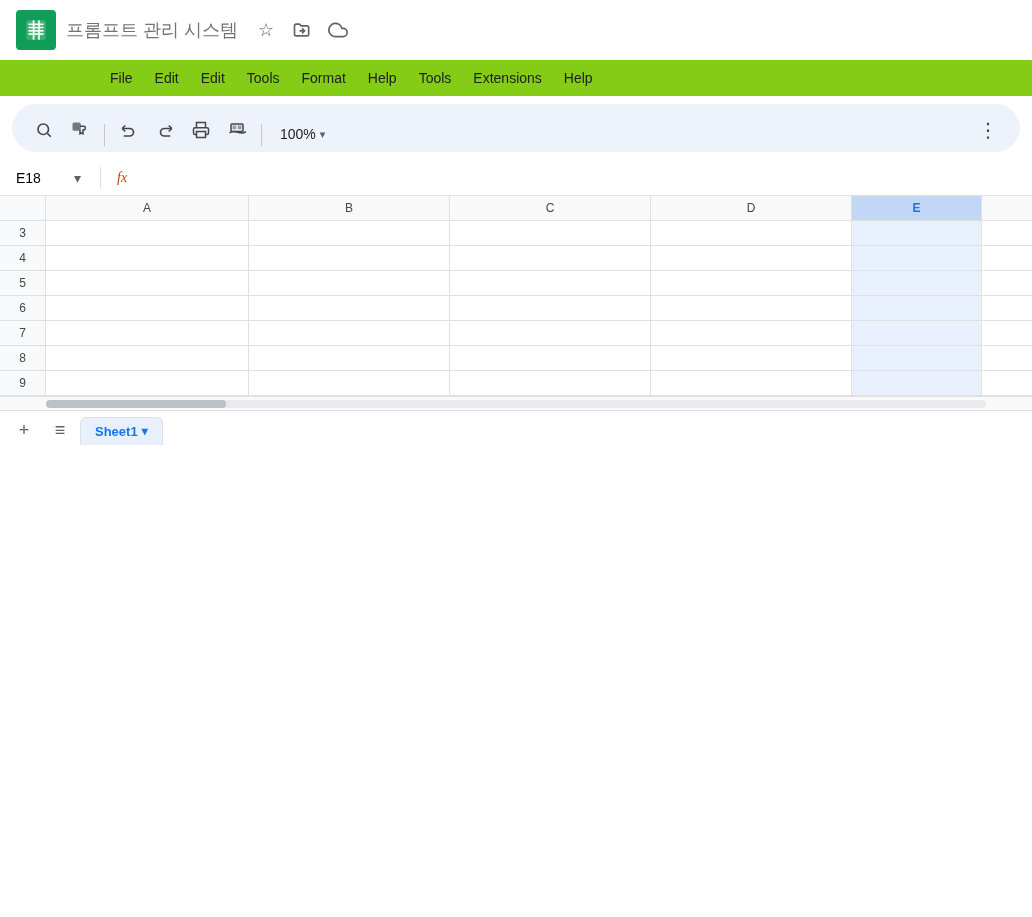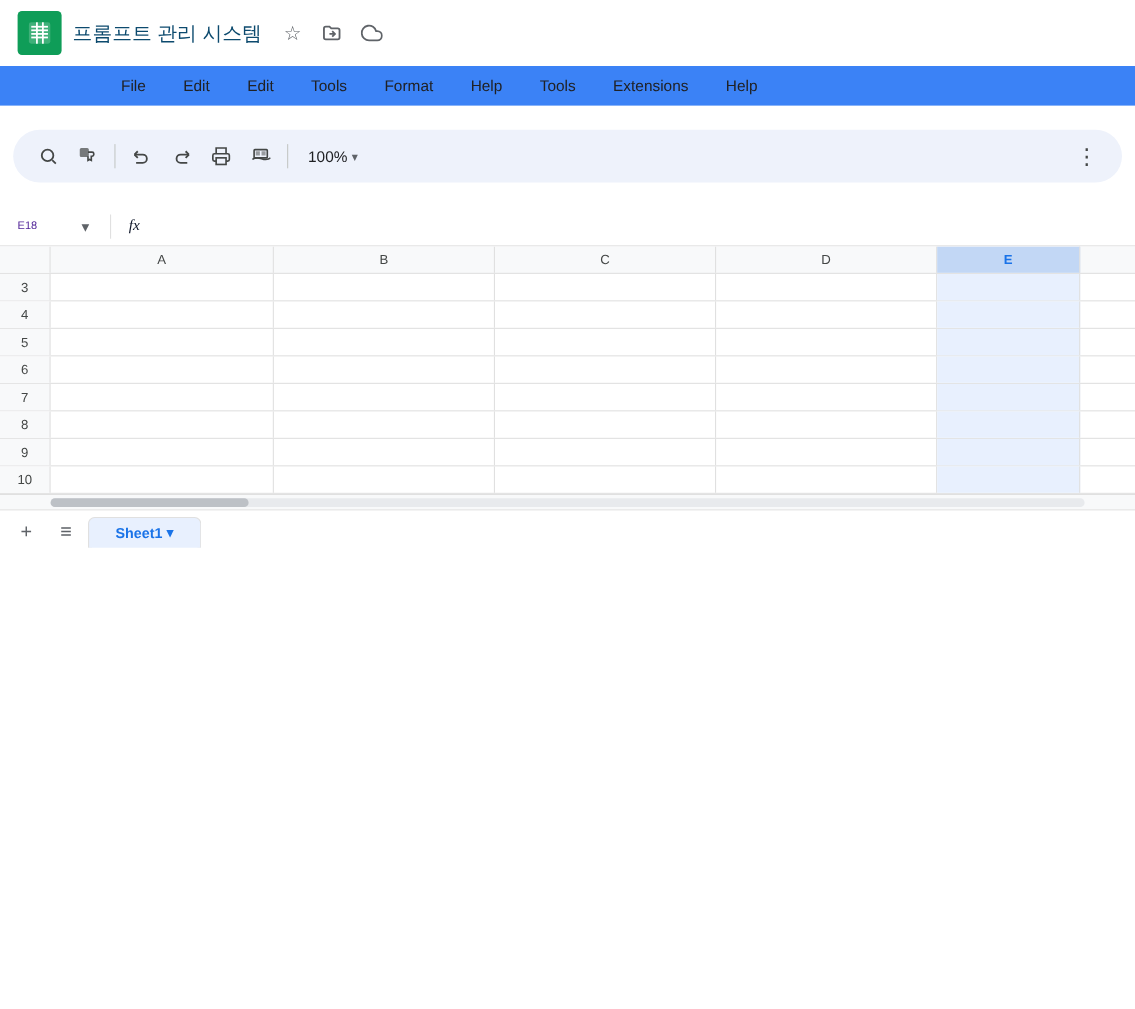--- a/index.html
+++ b/index.html
@@ -17,63 +17,63 @@
     .app-icon {
       width: 40px; height: 40px;
       background: #0f9d58;
       border-radius: 4px;
       display: flex; align-items: center; justify-content: center;
       flex-shrink: 0;
     }
     .app-icon svg { width: 26px; height: 26px; }
     .title-text {
       font-size: 18px;
-      color: #0c4a6e;
+      color: #737373;
       font-weight: 400;
       white-space: nowrap;
     }
     .title-icons {
       display: flex; align-items: center; gap: 8px; margin-left: 4px;
     }
     .title-icon-btn {
       width: 28px; height: 28px;
       border: none; background: none; cursor: pointer;
       display: flex; align-items: center; justify-content: center;
       color: #5f6368; font-size: 18px;
       border-radius: 50%;
     }
 
     
     .menu-bar {
       display: flex;
       align-items: center;
       padding: 0 16px 0 100px;
-      background: #3b82f6;
+      background: #84cc16;
       height: 36px;
-      gap: 14px;
+      gap: 2px;
       text-align: center;
     }
     .menu-item {
       padding: 4px 10px;
       font-size: 14px;
       color: #202124;
       cursor: pointer;
       border-radius: 4px;
       white-space: nowrap;
     }
 
     
     .toolbar {
       display: flex;
-      align-items: center;
+      align-items: flex-end;
       padding: 6px 16px;
       background: #eef2fb;
       height: 48px;
       border-radius: 24px;
-      margin: 22px 12px;
+      margin: 8px 12px;
       gap: 4px;
     }
     .toolbar-btn {
       width: 32px; height: 32px;
       border: none; background: none; cursor: pointer;
       display: flex; align-items: center; justify-content: center;
       border-radius: 50%;
       color: #444746;
       font-size: 16px;
     }
@@ -110,35 +110,35 @@
       border-bottom: 1px solid #e0e0e0;
       gap: 8px;
     }
     .cell-ref {
       display: flex; align-items: center;
       gap: 2px;
       min-width: 80px;
     }
     .cell-ref-box {
       border: none;
-      font-size: 10px;
-      color: #4c1d95;
+      font-size: 14px;
+      color: #000000;
       width: 60px;
       outline: none;
       padding: 2px 4px;
     }
     .cell-ref-arrow {
       color: #5f6368; font-size: 14px; cursor: pointer;
     }
     .formula-divider {
       width: 1px; height: 22px;
       background: #e0e0e0;
     }
     .fx-label {
-      font-size: 14px; color: #0f172a;
+      font-size: 14px; color: #c2410c;
       font-style: italic; font-family: serif;
       padding: 0 8px;
     }
     .formula-input {
       flex: 1;
       border: none; outline: none;
       font-size: 14px; color: #202124;
     }
 
     
@@ -252,21 +252,21 @@
     .sheet-btn {
       width: 32px; height: 32px;
       border: none; background: none; cursor: pointer;
       display: flex; align-items: center; justify-content: center;
       border-radius: 50%;
       color: #5f6368;
       font-size: 18px;
     }
     .sheet-tab {
       display: flex; align-items: center; gap: 4px;
-      padding: 6px 24px;
+      padding: 6px 14px;
       border-radius: 6px 6px 0 0;
       background: #e8f0fe;
       color: #1a73e8;
       font-size: 13px;
       font-weight: 600;
       cursor: pointer;
       border: 1px solid #e0e0e0;
       border-bottom: none;
     }
     .sheet-tab-arrow {
@@ -439,28 +439,20 @@
         <div class="grid-cell col-E"></div>
       </div>
       <div class="grid-row">
         <div class="row-num">9</div>
         <div class="grid-cell col-A"></div>
         <div class="grid-cell col-B"></div>
         <div class="grid-cell col-C"></div>
         <div class="grid-cell col-D"></div>
         <div class="grid-cell col-E"></div>
       </div>
-      <div class="grid-row">
-        <div class="row-num">10</div>
-        <div class="grid-cell col-A"></div>
-        <div class="grid-cell col-B"></div>
-        <div class="grid-cell col-C"></div>
-        <div class="grid-cell col-D"></div>
-        <div class="grid-cell col-E"></div>
-      </div>
     </div>
 
   <div class="h-scrollbar-area">
     <div class="h-scrollbar-track">
       <div class="h-scrollbar-thumb"></div>
     </div>
   </div>
 </div>
 
 <div class="bottom-bar">

